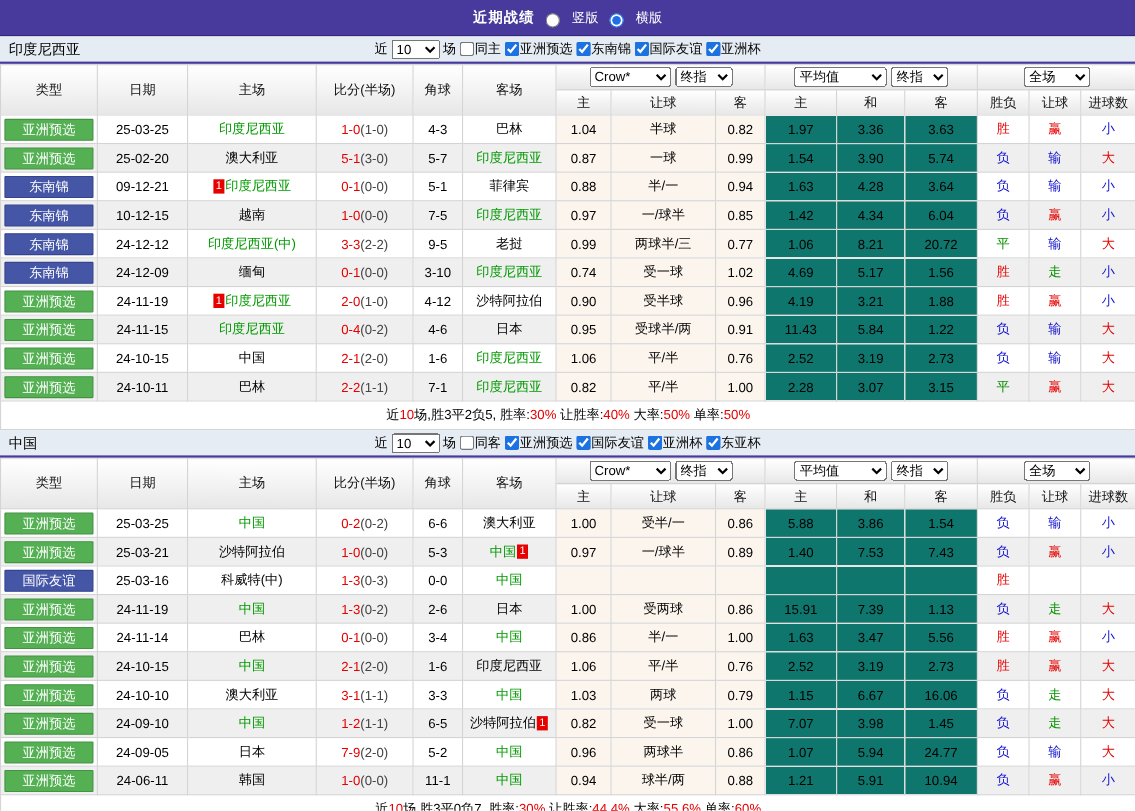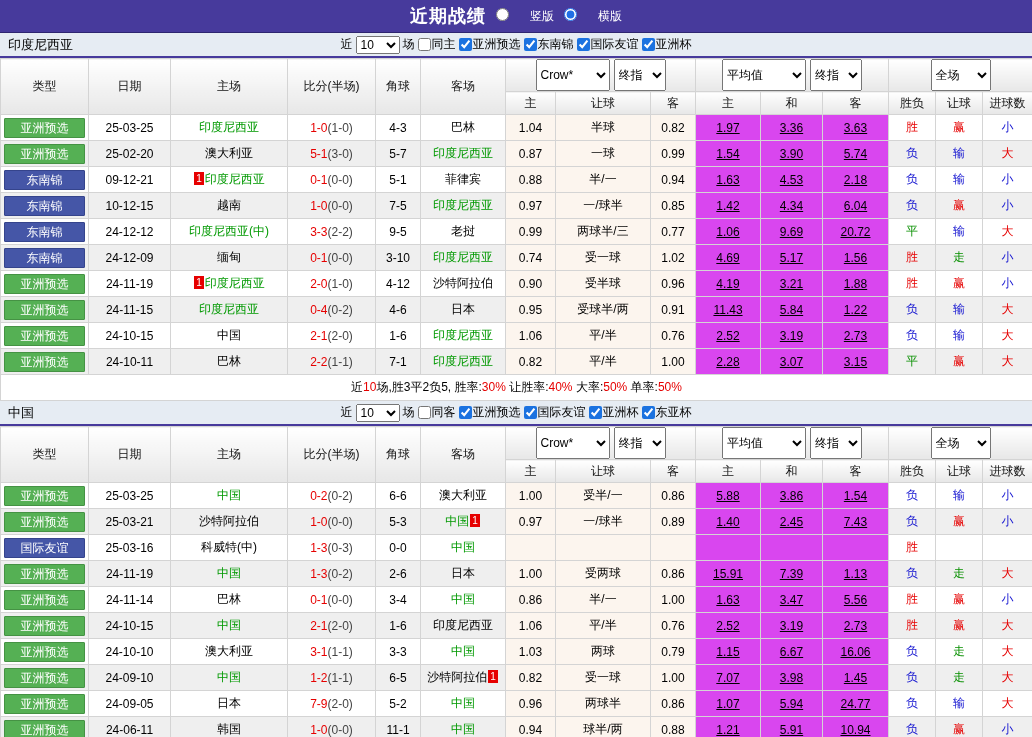--- a/index.html
+++ b/index.html
@@ -6,22 +6,22 @@
   body{
     width:1032px;height:737px;overflow:hidden;background:#fff;
     font-family:"Liberation Sans","DejaVu Sans",sans-serif;
     font-size:12px;color:#000;
   }
   
   .topbar{
     height:32px;background:#473a9c;border-bottom:1px solid #2e2570;
     display:flex;align-items:center;justify-content:center;gap:10px;color:#fff;
   }
-  .topbar .title{font-weight:bold;font-size:18px;letter-spacing:1px;}
-  .topbar label{display:flex;align-items:flex-start;gap:21px;font-size:12px;cursor:pointer;}
+  .topbar .title{font-weight:bold;font-size:13px;letter-spacing:1px;}
+  .topbar label{display:flex;align-items:flex-end;gap:11px;font-size:12px;cursor:pointer;}
   .topbar input[type=radio]{width:13px;height:13px;accent-color:#1f6fe5;margin:0;}
   
   .filterbar{
     position:relative;height:23px;background:#e6ecf3;
     border-bottom:2px solid #473a9c;display:flex;align-items:center;
   }
   .filterbar .team{position:relative;z-index:2;margin-left:8px;font-size:13px;}
   .filterbar .controls{
     position:absolute;left:0;right:0;top:0;bottom:0;
     display:flex;align-items:center;justify-content:center;gap:3px;
@@ -29,26 +29,26 @@
   .filterbar select{height:18px;font-size:12px;}
   .chk{display:flex;align-items:center;gap:1px;cursor:pointer;}
   .chk input{width:13px;height:13px;accent-color:#1b72e0;margin:0;}
   
   table{border-collapse:collapse;table-layout:fixed;width:1032px;border-radius:12px;}
   th,td{
     border:1px solid #d4d4d4;text-align:center;padding:0;
     white-space:nowrap;overflow:hidden;font-size:12px;font-weight:normal;
   }
   th{background:linear-gradient(#ffffff,#e7e7e7);height:22px;color:#111;}
-  th.grp select{height:32px;font-size:12px;margin:0 2px;vertical-align:middle;}
+  th.grp select{height:18px;font-size:12px;margin:0 2px;vertical-align:middle;}
   td{height:25px;}
   tbody tr:nth-child(odd){background:#fff;}
   tbody tr:nth-child(even){background:#efefef;}
   td.warm{background:#fcf5ee;}
-  td.cool{background:#d946ef;text-decoration:underline;}
+  td.cool{background:#0f766e;}
   .badge{
     display:block;margin:2px 3px;height:18px;line-height:18px;
     color:#fff;border:1px solid;border-radius:1px;
   }
   .bg-green{background:#55b054;border-color:#459244;}
   .bg-blue{background:#4556a7;border-color:#35448c;}
   .t-green{color:#009900;}
   .ft{color:#e60000;}
   .ht{color:#444;}
   .card{
@@ -192,22 +192,22 @@
           </td>
           <td>09-12-21</td>
           <td><span class="card">1</span><span class="t-green">印度尼西亚</span></td>
           <td><span class="ft">0-1</span><span class="ht">(0-0)</span></td>
           <td>5-1</td>
           <td><span class="">菲律宾</span></td>
           <td class="warm">0.88</td>
           <td class="warm">半/一</td>
           <td class="warm">0.94</td>
           <td class="cool">1.63</td>
-          <td class="cool">4.53</td>
-          <td class="cool">2.18</td>
+          <td class="cool">4.28</td>
+          <td class="cool">3.64</td>
           <td class="c-blue">负</td>
           <td class="c-blue">输</td>
           <td class="c-blue">小</td>
         </tr>
         <tr>
           <td>
             <span class="badge bg-blue">东南锦</span>
           </td>
           <td>10-12-15</td>
           <td><span class="">越南</span></td>
@@ -230,21 +230,21 @@
           </td>
           <td>24-12-12</td>
           <td><span class="t-green">印度尼西亚(中)</span></td>
           <td><span class="ft">3-3</span><span class="ht">(2-2)</span></td>
           <td>9-5</td>
           <td><span class="">老挝</span></td>
           <td class="warm">0.99</td>
           <td class="warm">两球半/三</td>
           <td class="warm">0.77</td>
           <td class="cool">1.06</td>
-          <td class="cool">9.69</td>
+          <td class="cool">8.21</td>
           <td class="cool">20.72</td>
           <td class="c-green">平</td>
           <td class="c-blue">输</td>
           <td class="c-red">大</td>
         </tr>
         <tr>
           <td>
             <span class="badge bg-blue">东南锦</span>
           </td>
           <td>24-12-09</td>
@@ -439,21 +439,21 @@
           </td>
           <td>25-03-21</td>
           <td><span class="">沙特阿拉伯</span></td>
           <td><span class="ft">1-0</span><span class="ht">(0-0)</span></td>
           <td>5-3</td>
           <td><span class="t-green">中国</span><span class="card">1</span></td>
           <td class="warm">0.97</td>
           <td class="warm">一/球半</td>
           <td class="warm">0.89</td>
           <td class="cool">1.40</td>
-          <td class="cool">2.45</td>
+          <td class="cool">7.53</td>
           <td class="cool">7.43</td>
           <td class="c-blue">负</td>
           <td class="c-red">赢</td>
           <td class="c-blue">小</td>
         </tr>
         <tr>
           <td>
             <span class="badge bg-blue">国际友谊</span>
           </td>
           <td>25-03-16</td>

